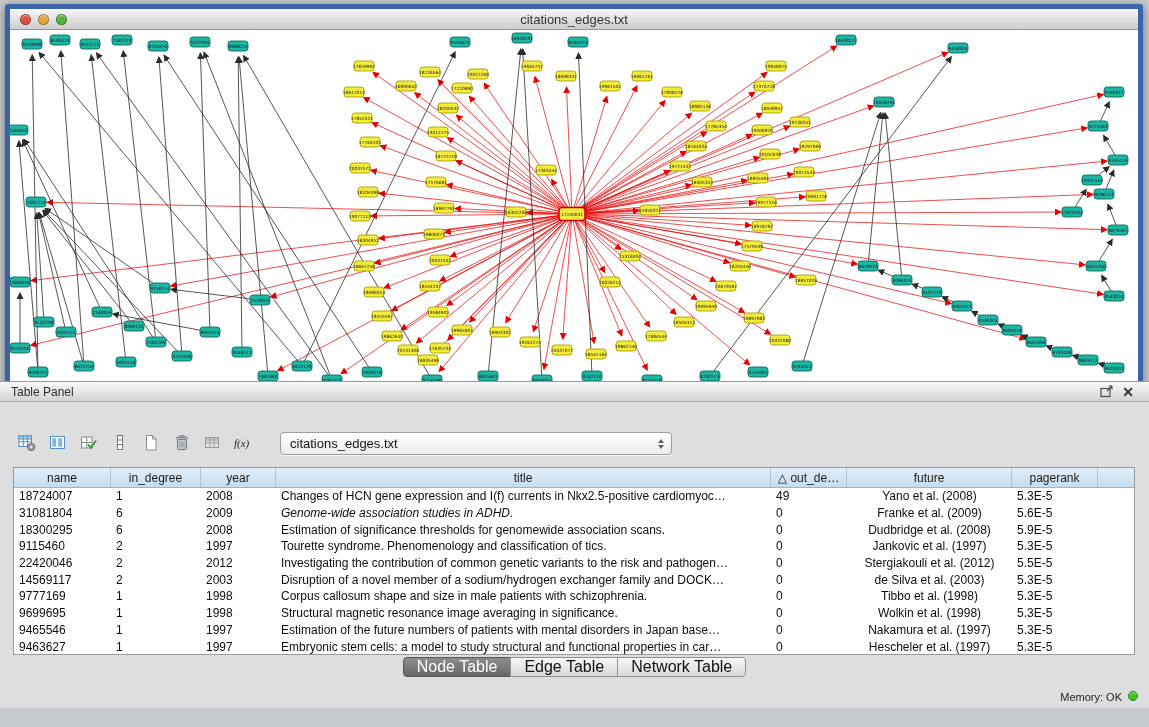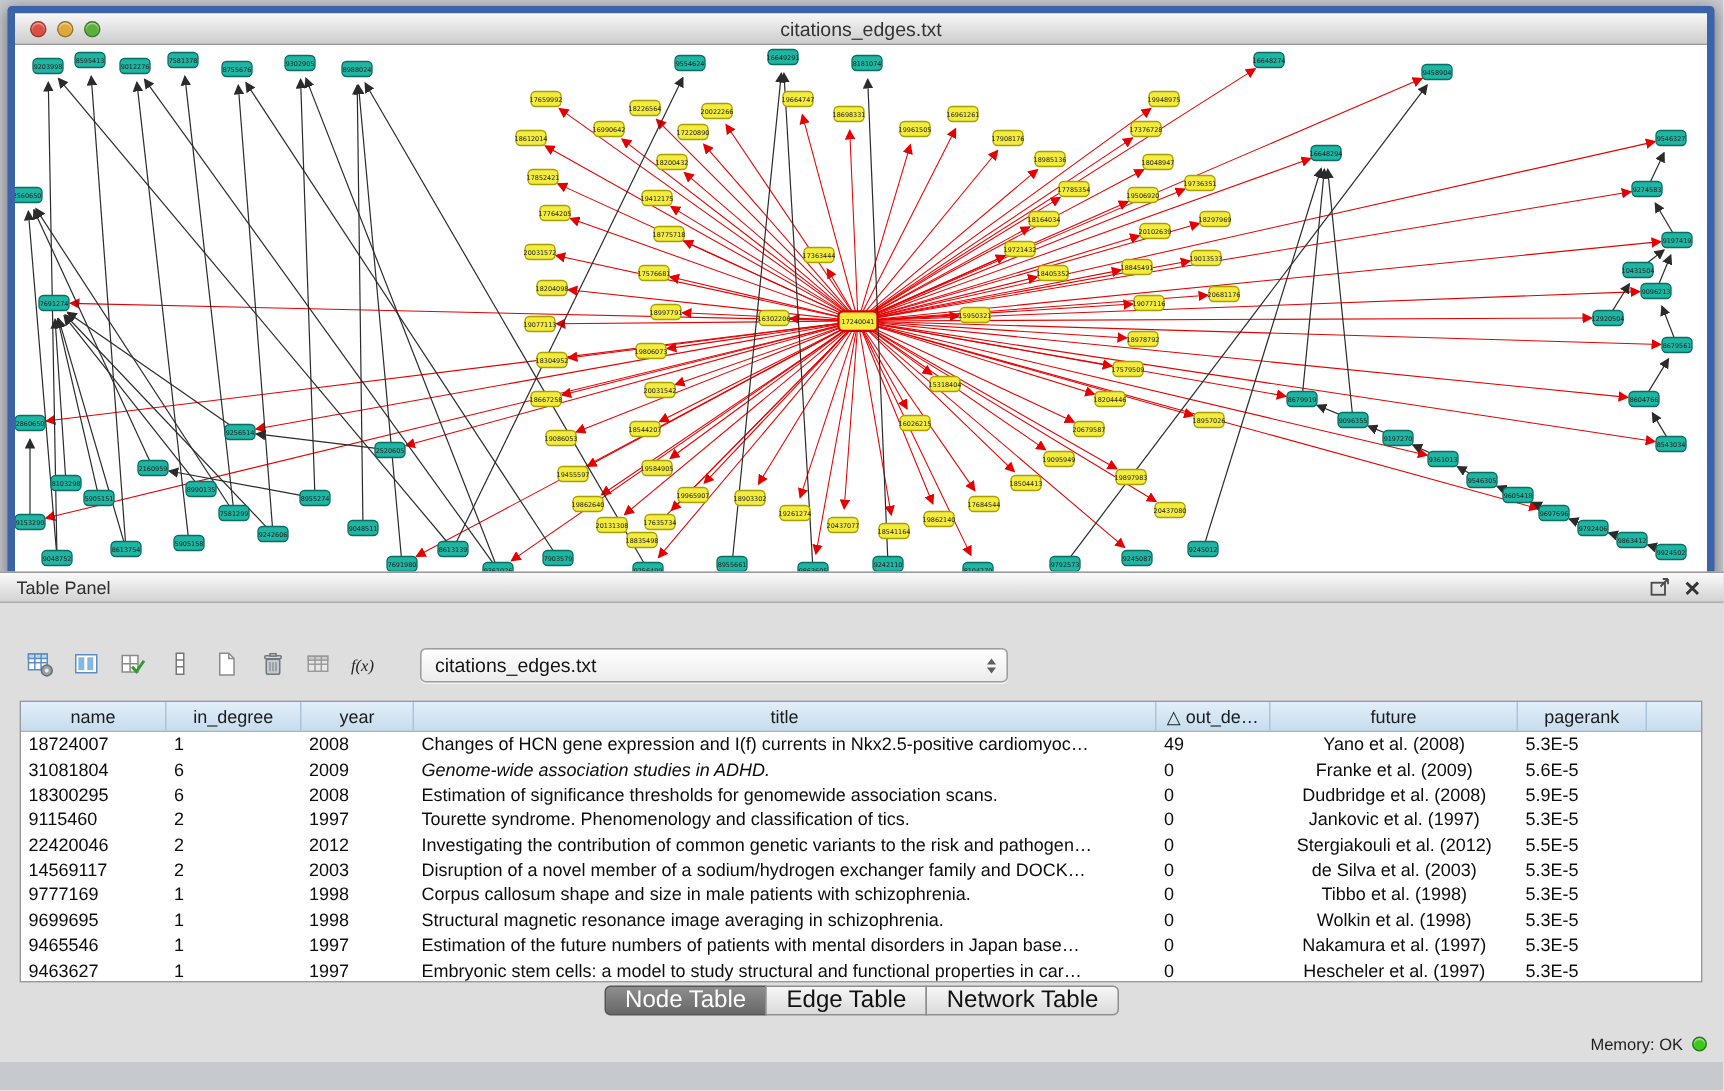--- a/index.html
+++ b/index.html
@@ -694,21 +694,21 @@
             <div class="td c2" style="width: 75px;">1998</div>
             <div class="td c3" style="width: 495px;">Corpus callosum shape and size in male patients with schizophrenia.</div>
             <div class="td c4" style="width: 76px;">0</div>
             <div class="td c5" style="width: 165px;">Tibbo et al. (1998)</div>
             <div class="td c6" style="width: 86px;">5.3E-5</div>
           </div>
           <div class="trow">
             <div class="td c0" style="width: 97px;">9699695</div>
             <div class="td c1" style="width: 90px;">1</div>
             <div class="td c2" style="width: 75px;">1998</div>
-            <div class="td c3" style="width: 495px;">Structural magnetic resonance image averaging in schizophrenia.</div>
+            <div class="td c3" style="width: 495px;">Structural magnetic resonance image averaging in significance.</div>
             <div class="td c4" style="width: 76px;">0</div>
             <div class="td c5" style="width: 165px;">Wolkin et al. (1998)</div>
             <div class="td c6" style="width: 86px;">5.3E-5</div>
           </div>
           <div class="trow">
             <div class="td c0" style="width: 97px;">9465546</div>
             <div class="td c1" style="width: 90px;">1</div>
             <div class="td c2" style="width: 75px;">1997</div>
             <div class="td c3" style="width: 495px;">Estimation of the future numbers of patients with mental disorders in Japan base…</div>
             <div class="td c4" style="width: 76px;">0</div>

